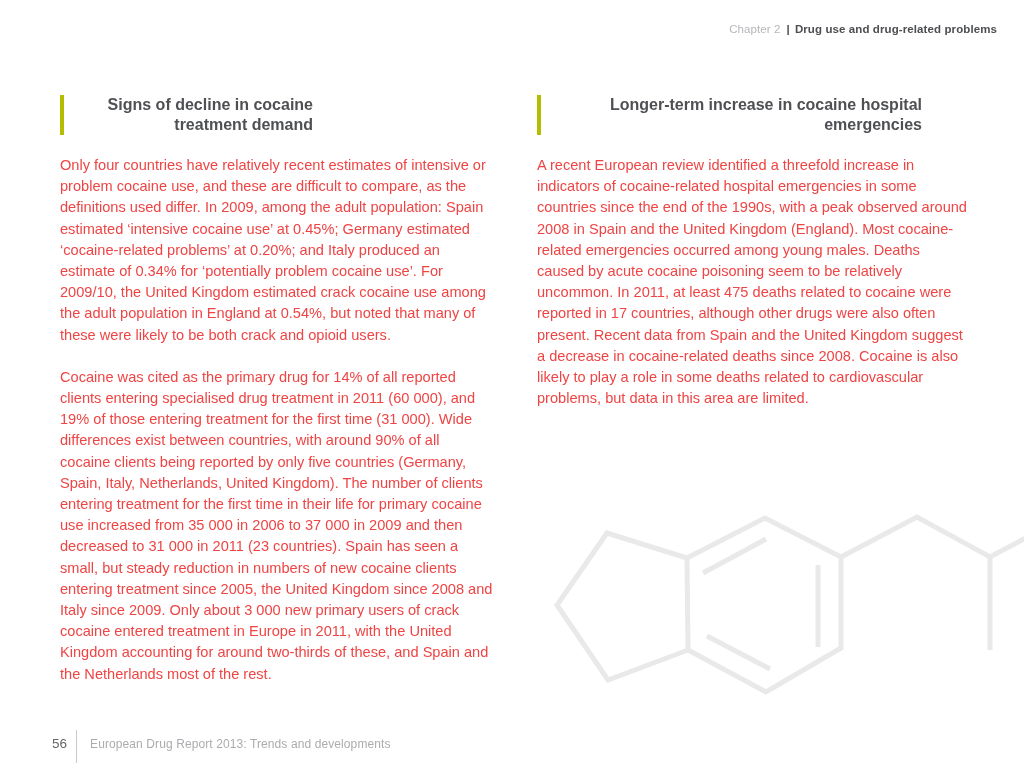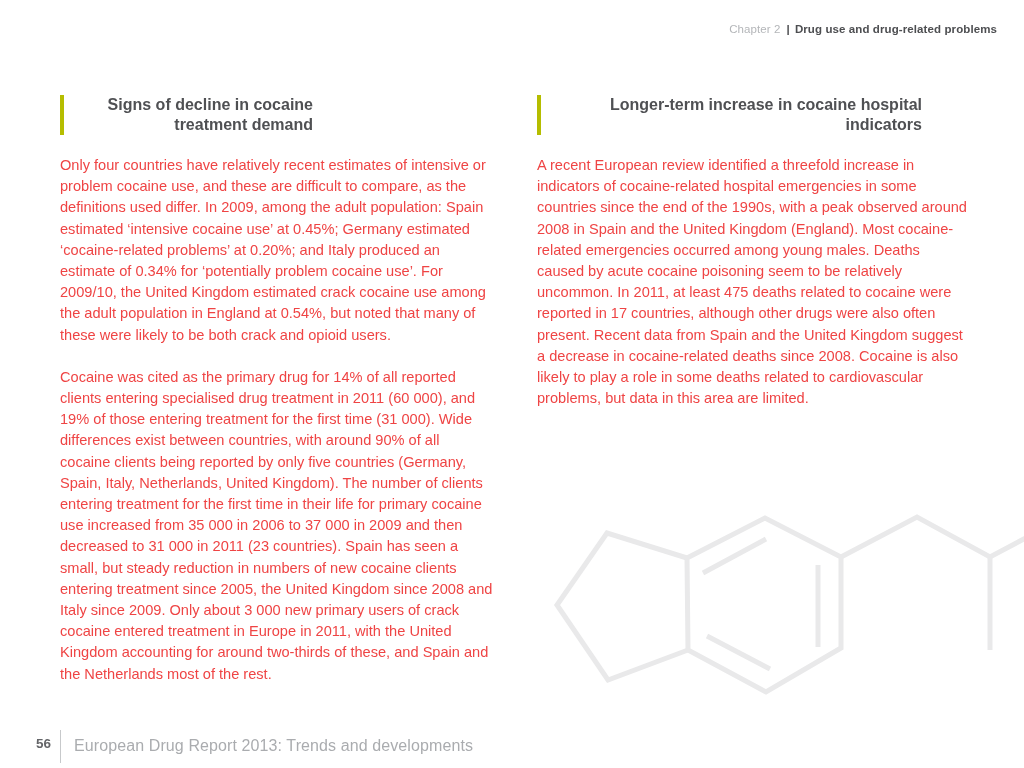--- a/index.html
+++ b/index.html
@@ -75,32 +75,33 @@
   
   .page-footer {
     position: absolute;
     left: 36px;
     top: 730px;
     display: flex;
     align-items: flex-start;
   }
   .page-num {
     font-size: 13.5px;
-    font-weight: bold;
+    font-weight: normal;
     color: #646568;
     margin-top: 6px;
+    margin-left: 16px;
   }
   .footer-divider {
     width: 1px;
     height: 33px;
     background: #c7c9cb;
     margin: 0 13px 0 9px;
   }
   .footer-text {
-    font-size: 16px;
+    font-size: 12px;
     color: #aaacaf;
     margin-top: 7px;
     letter-spacing: 0.1px;
   }
 </style>
 </head>
 <body>
 
 <div class="page">
 
@@ -129,21 +130,21 @@
       <span class="accent-bar"></span>
       <h2>Signs of decline in cocaine treatment demand</h2>
     </div>
     <p class="body-paragraph">Only four countries have relatively recent estimates of intensive or problem cocaine use, and these are difficult to compare, as the definitions used differ. In 2009, among the adult population: Spain estimated ‘intensive cocaine use’ at 0.45%; Germany estimated ‘cocaine-related problems’ at 0.20%; and Italy produced an estimate of 0.34% for ‘potentially problem cocaine use’. For 2009/10, the United Kingdom estimated crack cocaine use among the adult population in England at 0.54%, but noted that many of these were likely to be both crack and opioid users.</p>
     <p class="body-paragraph">Cocaine was cited as the primary drug for 14% of all reported clients entering specialised drug treatment in 2011 (60&nbsp;000), and 19% of those entering treatment for the first time (31&nbsp;000). Wide differences exist between countries, with around 90% of all cocaine clients being reported by only five countries (Germany, Spain, Italy, Netherlands, United Kingdom). The number of clients entering treatment for the first time in their life for primary cocaine use increased from 35&nbsp;000 in 2006 to 37&nbsp;000 in 2009 and then decreased to 31&nbsp;000 in 2011 (23 countries). Spain has seen a small, but steady reduction in numbers of new cocaine clients entering treatment since 2005, the United Kingdom since 2008 and Italy since 2009. Only about 3&nbsp;000 new primary users of crack cocaine entered treatment in Europe in 2011, with the United Kingdom accounting for around two-thirds of these, and Spain and the Netherlands most of the rest.</p>
   </section>
 
   <section class="col col-right">
     <div class="section-heading">
       <span class="accent-bar"></span>
-      <h2>Longer-term increase in cocaine hospital indicators</h2>
+      <h2>Longer-term increase in cocaine hospital emergencies</h2>
     </div>
     <p class="body-paragraph">A recent European review identified a threefold increase in indicators of cocaine-related hospital emergencies in some countries since the end of the 1990s, with a peak observed around 2008 in Spain and the United Kingdom (England). Most cocaine-related emergencies occurred among young males. Deaths caused by acute cocaine poisoning seem to be relatively uncommon. In 2011, at least 475 deaths related to cocaine were reported in 17 countries, although other drugs were also often present. Recent data from Spain and the United Kingdom suggest a decrease in cocaine-related deaths since 2008. Cocaine is also likely to play a role in some deaths related to cardiovascular problems, but data in this area are limited.</p>
   </section>
 
   <footer class="page-footer">
     <span class="page-num">56</span>
     <span class="footer-divider"></span>
     <span class="footer-text">European Drug Report 2013: Trends and developments</span>
   </footer>
 

